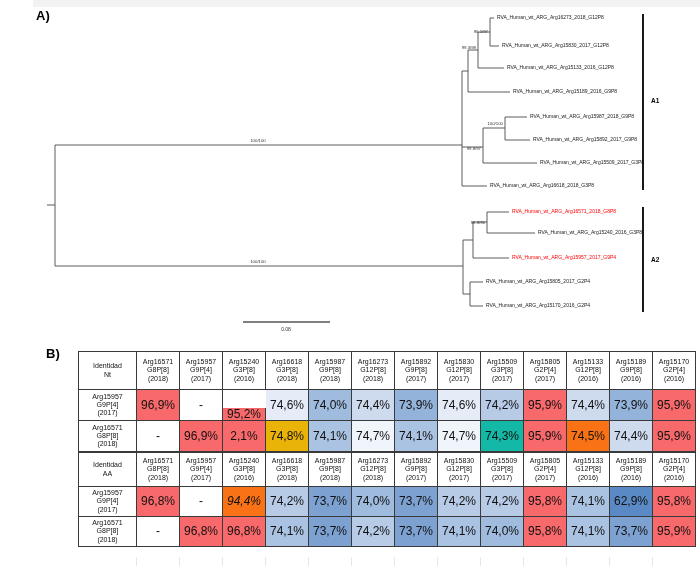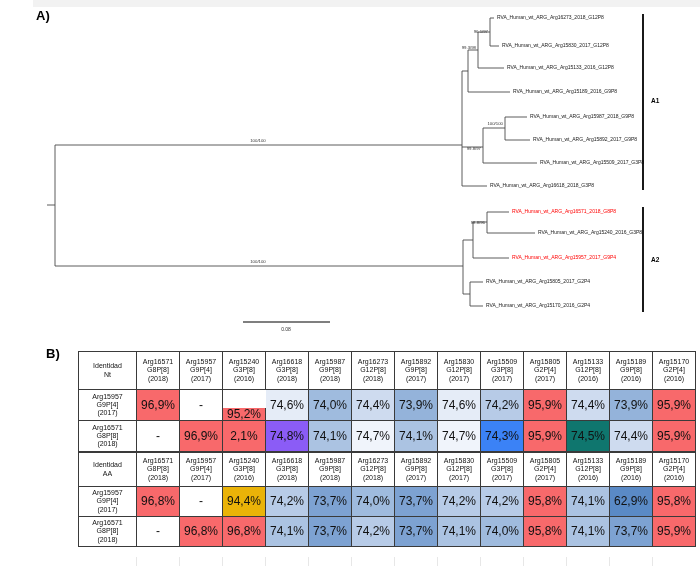--- a/index.html
+++ b/index.html
@@ -214,42 +214,42 @@
       </div>
       <div class="cell vcell" style="background: rgb(255, 255, 255);">
         <div>-</div>
       </div>
       <div class="cell vcell" style="background: rgb(248, 105, 107);">
         <div>96,9%</div>
       </div>
       <div class="cell vcell" style="background: rgb(248, 105, 107);">
         <div>2,1%</div>
       </div>
-      <div class="cell vcell" style="background: #8b5cf6;">
+      <div class="cell vcell" style="background: #eab308;">
         <div>74,8%</div>
       </div>
       <div class="cell vcell" style="background: rgb(171, 195, 226);">
         <div>74,1%</div>
       </div>
       <div class="cell vcell" style="background: rgb(240, 244, 251);">
         <div>74,7%</div>
       </div>
       <div class="cell vcell" style="background: rgb(171, 195, 226);">
         <div>74,1%</div>
       </div>
       <div class="cell vcell" style="background: rgb(240, 244, 251);">
         <div>74,7%</div>
       </div>
-      <div class="cell vcell" style="background: #3b82f6;">
+      <div class="cell vcell" style="background: #14b8a6;">
         <div>74,3%</div>
       </div>
       <div class="cell vcell" style="background: rgb(248, 105, 107);">
         <div>95,9%</div>
       </div>
-      <div class="cell vcell" style="background: #0f766e;">
+      <div class="cell vcell" style="background: #f97316;">
         <div>74,5%</div>
       </div>
       <div class="cell vcell" style="background: rgb(206, 219, 239);">
         <div>74,4%</div>
       </div>
       <div class="cell vcell" style="background: rgb(248, 105, 107);">
         <div>95,9%</div>
       </div>
     </div>
   <div class="ghost" id="ghost-1"></div>
@@ -327,21 +327,21 @@
         <div>Arg15957</div>
         <div>G9P[4]</div>
         <div>(2017)</div>
       </div>
       <div class="cell vcell" style="background: rgb(248, 105, 107);">
         <div>96,8%</div>
       </div>
       <div class="cell vcell" style="background: rgb(255, 255, 255);">
         <div>-</div>
       </div>
-      <div class="cell vcell" style="background: #eab308;">
+      <div class="cell vcell" style="background: #f97316; font-style: italic;">
         <div>94,4%</div>
       </div>
       <div class="cell vcell" style="background: rgb(183, 203, 231);">
         <div>74,2%</div>
       </div>
       <div class="cell vcell" style="background: rgb(125, 162, 210);">
         <div>73,7%</div>
       </div>
       <div class="cell vcell" style="background: rgb(159, 187, 222);">
         <div>74,0%</div>

